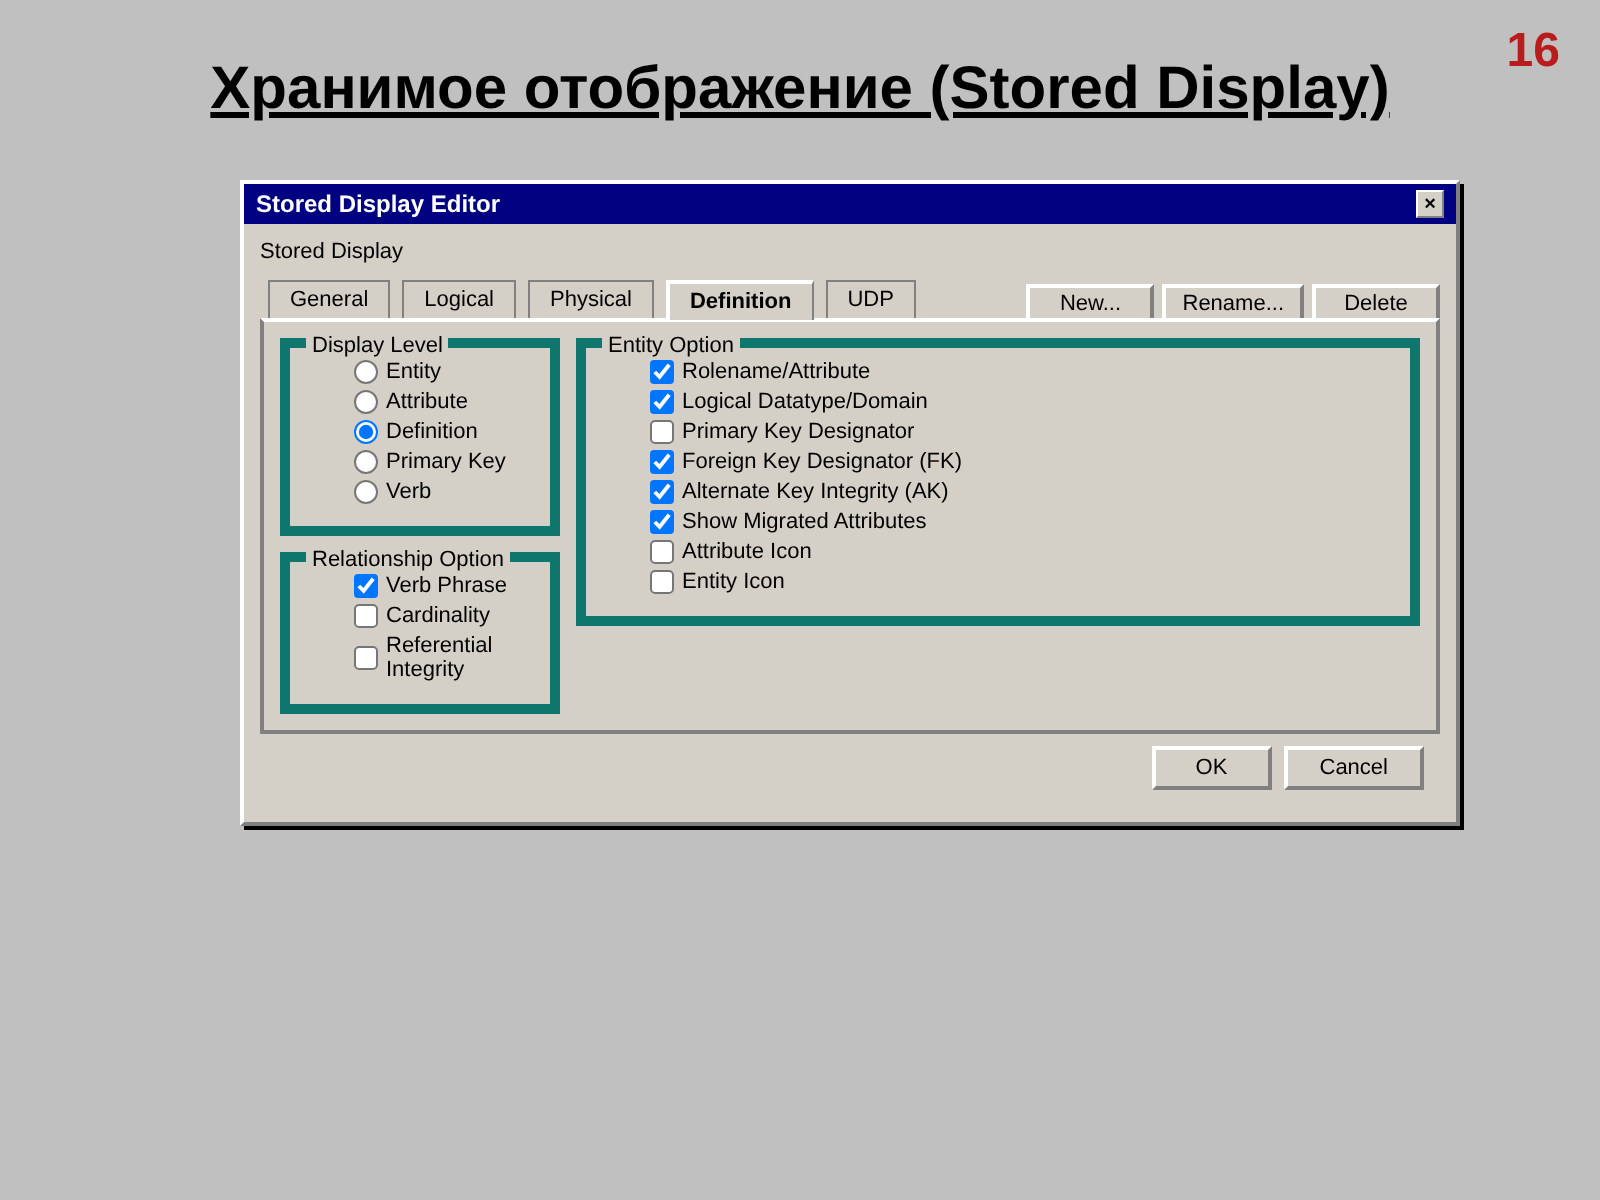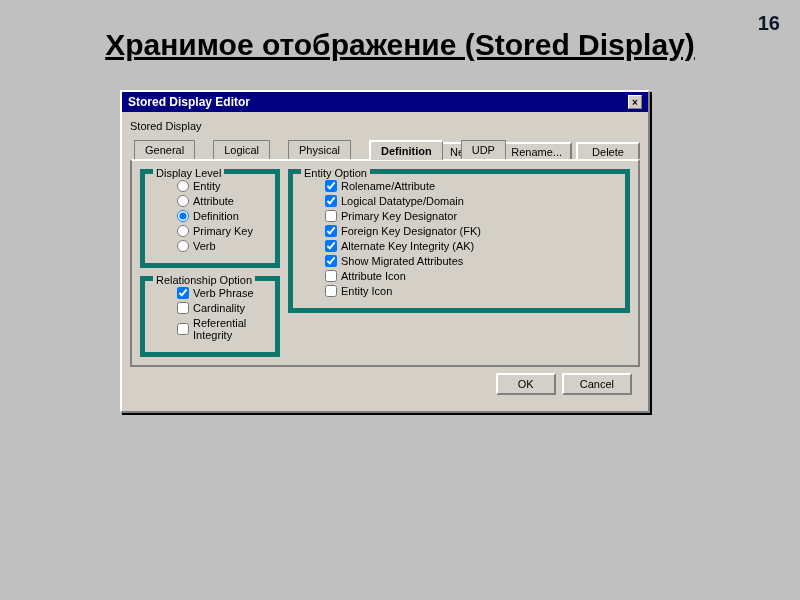--- a/index.html
+++ b/index.html
@@ -9,43 +9,43 @@
       width: 800px;
       height: 600px;
       overflow: hidden;
       position: relative;
     }
 
     .page-number {
       position: absolute;
       top: 12px;
       right: 20px;
-      font-size: 20px;
-      font-weight: bold;
-      color: #0f172a;
+      font-size: 24px;
+      font-weight: bold;
+      color: #b91c1c;
     }
 
     .page-title {
       position: absolute;
       top: 28px;
       left: 50%;
       transform: translateX(-50%);
       font-size: 30px;
       font-weight: bold;
       text-decoration: underline;
       color: #000;
       white-space: nowrap;
       text-align: right;
     }
 
     .dialog {
       position: absolute;
       top: 90px;
       left: 120px;
-      width: 530px;
+      width: 610px;
       background: #d4d0c8;
       border: 2px solid #808080;
       border-top: 2px solid #ffffff;
       border-left: 2px solid #ffffff;
       box-shadow: 2px 2px 0 #000;
     }
 
     .dialog-titlebar {
       background: #000080;
       color: #ffffff;
@@ -121,21 +121,21 @@
       font-size: 11px;
       padding: 2px 8px;
       min-width: 64px;
       cursor: pointer;
       text-align: center;
     }
 
     .tabs-row {
       display: flex;
       margin-top: 8px;
-      gap: 18px;
+      gap: 6px;
       padding-left: 4px;
     }
 
     .tab {
       background: #d4d0c8;
       border: 1px solid #808080;
       border-bottom: none;
       font-size: 11px;
       padding: 3px 10px;
       cursor: pointer;

